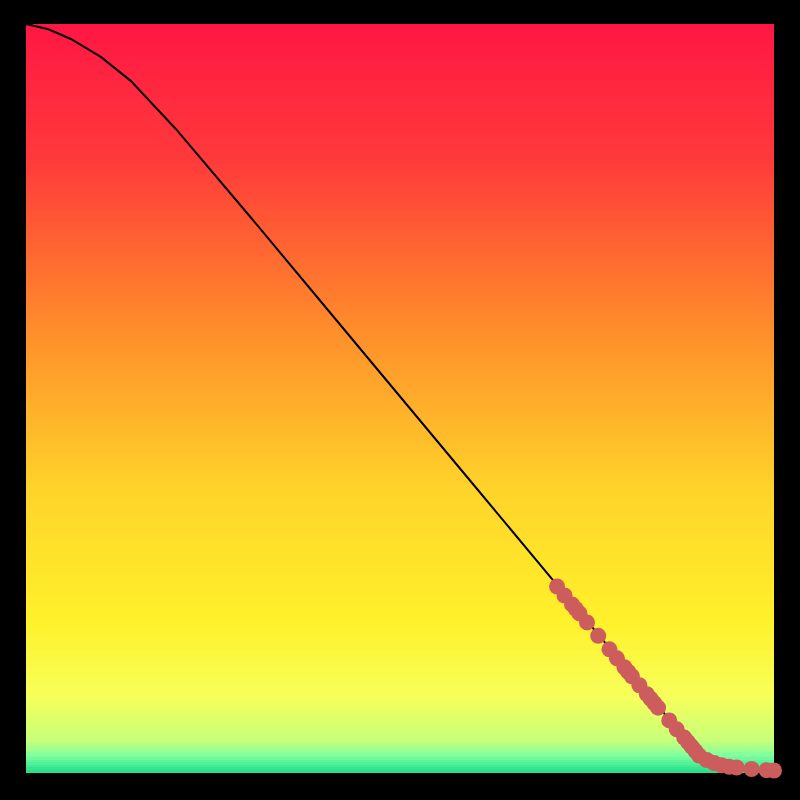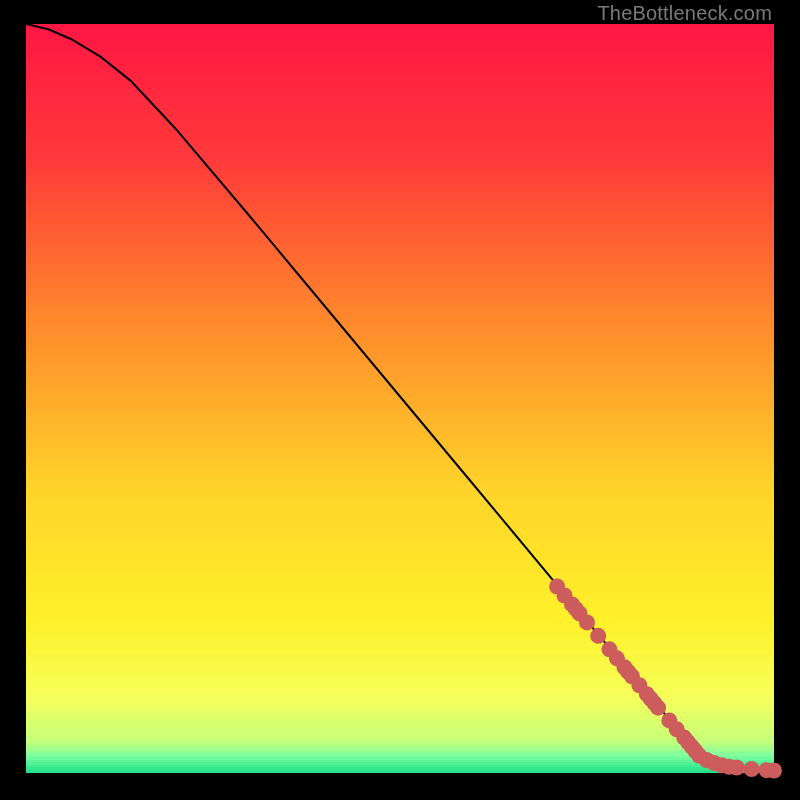--- a/index.html
+++ b/index.html
@@ -55,21 +55,20 @@
     font-size: 20px;
     font-weight: 500;
     letter-spacing: 0.2px;
   }
 </style>
 </head>
 <body>
 
 <div class="frame">
 
-  <div class="watermark">TheBottleneck.com</div>
 
   <div class="plot-outer">
     <div class="plot-inner">
 
       <div class="gradient" id="gradient-bg">
           <div class="strip" style="top: 0px; height: 3.49333px; background: rgb(255, 23, 68);"></div>
           <div class="strip" style="top: 2.49333px; height: 3.49333px; background: rgb(255, 24, 68);"></div>
           <div class="strip" style="top: 4.98667px; height: 3.49333px; background: rgb(255, 24, 68);"></div>
           <div class="strip" style="top: 7.48px; height: 3.49333px; background: rgb(255, 25, 67);"></div>
           <div class="strip" style="top: 9.97333px; height: 3.49333px; background: rgb(255, 26, 67);"></div>

